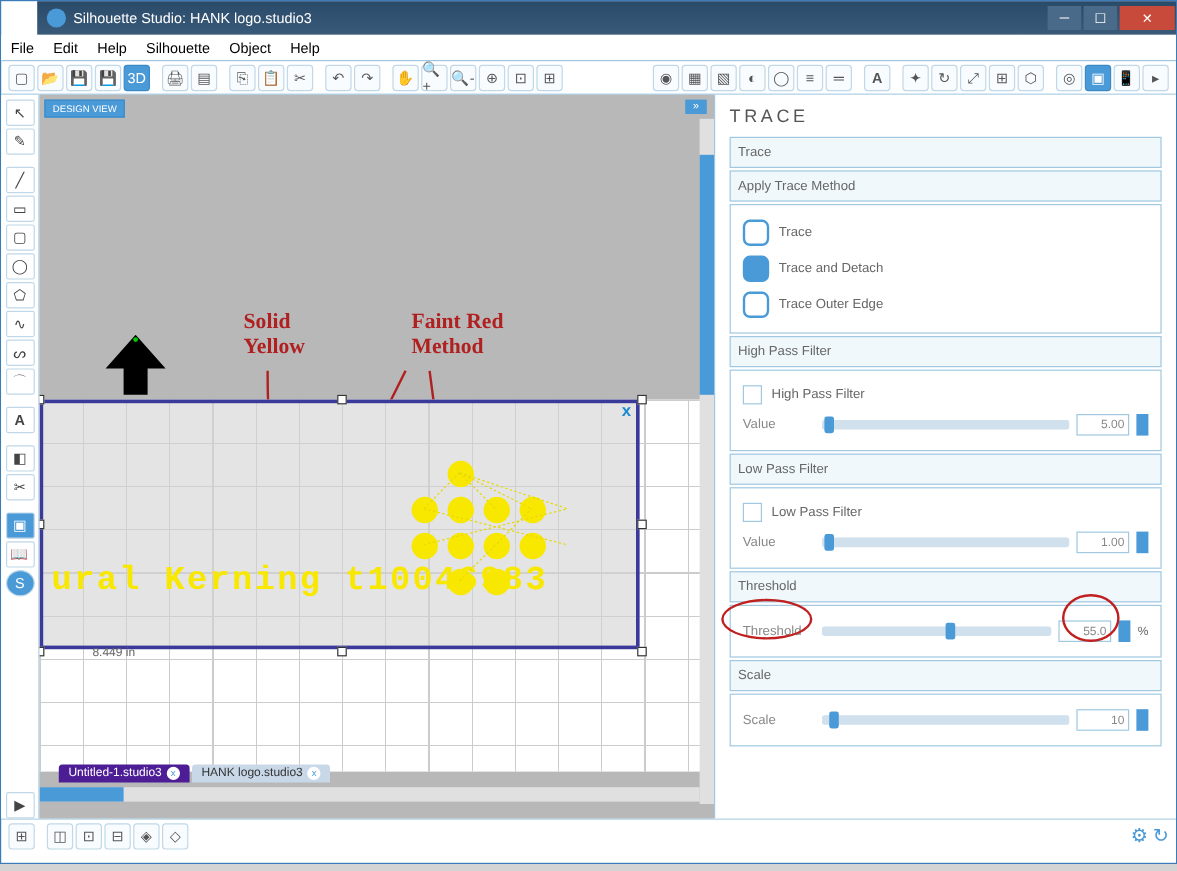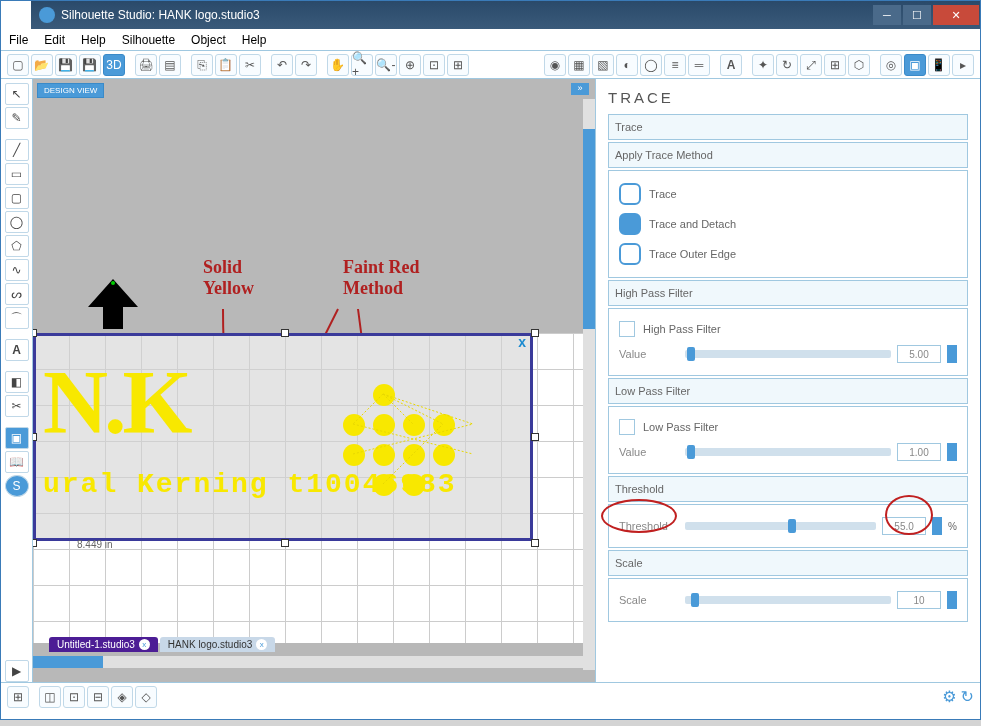--- a/index.html
+++ b/index.html
@@ -48,21 +48,21 @@
 .pbox { border: 1px solid #a0c8e0; padding: 6px; margin-bottom: 2px; font-size: 11px; color: #666; background: #f0f8fc; }
 .pbox.white { background: #fff; padding: 8px 10px; }
 .sel-trace { display: flex; align-items: center; gap: 8px; border: 1px solid #7ab8e0; padding: 6px; margin: 4px 0; }
 .trace-icon { width: 22px; height: 22px; background: #f8e800; border: 2px solid #4a9ad8; border-radius: 4px; }
 .trace-icon2 { width: 22px; height: 22px; border: 2px solid #4a9ad8; border-radius: 6px; }
 .trace-row { display: flex; align-items: center; gap: 8px; padding: 4px 0; font-size: 11px; }
 .chk { width: 16px; height: 16px; border: 1px solid #a0c8e0; }
 .slider-row { display: flex; align-items: center; gap: 6px; margin: 4px 0; }
 .slider { flex: 1; height: 8px; background: #d0e0ec; position: relative; border-radius: 2px; }
 .slider .knob { position: absolute; top: -3px; width: 8px; height: 14px; background: #4a9ad8; border-radius: 2px; }
-.numbox { width: 44px; height: 18px; border: 1px solid #a0c8e0; font-size: 10px; text-align: center; padding: 1px 3px; color: #888; }
+.numbox { width: 44px; height: 18px; border: 1px solid #a0c8e0; font-size: 10px; text-align: right; padding: 1px 3px; color: #888; }
 .spinbtn { width: 10px; height: 18px; background: #4a9ad8; }
 .lbl { font-size: 11px; color: #888; width: 60px; }
 .circle-anno { position: absolute; border: 2px solid #c02020; border-radius: 50%; }
 .bottom-tools { height: 28px; border-top: 1px solid #a0c8e0; display: flex; align-items: center; padding: 0 6px; gap: 2px; }
 .bottom-right { margin-left: auto; display: flex; gap: 4px; }
 .gear { color: #4a9ad8; font-size: 16px; }
 </style>
 </head>
 <body>
 
@@ -192,21 +192,20 @@
         <div class="handle" style="top:-4px;left:-4px"></div>
         <div class="handle" style="top:-4px;left:248px"></div>
         <div class="handle" style="top:-4px;left:498px"></div>
         <div class="handle" style="top:100px;left:-4px"></div>
         <div class="handle" style="top:100px;left:498px"></div>
         <div class="handle" style="top:206px;left:-4px"></div>
         <div class="handle" style="top:206px;left:248px"></div>
         <div class="handle" style="top:206px;left:498px"></div>
       </div>
 
-      <div class="logo-text" style="top:272px">N.K</div>
       <div class="subtext" style="top:390px">ural Kerning t10046983</div>
       <div class="dots">
         <div class="dot" style="top:0;left:30px"></div>
         <div class="dot" style="top:30px;left:0"></div>
           <div class="dot" style="top:30px;left:30px"></div>
           <div class="dot" style="top:30px;left:60px"></div>
           <div class="dot" style="top:30px;left:90px"></div>
         <div class="dot" style="top:60px;left:0"></div>
           <div class="dot" style="top:60px;left:30px"></div>
           <div class="dot" style="top:60px;left:60px"></div>

